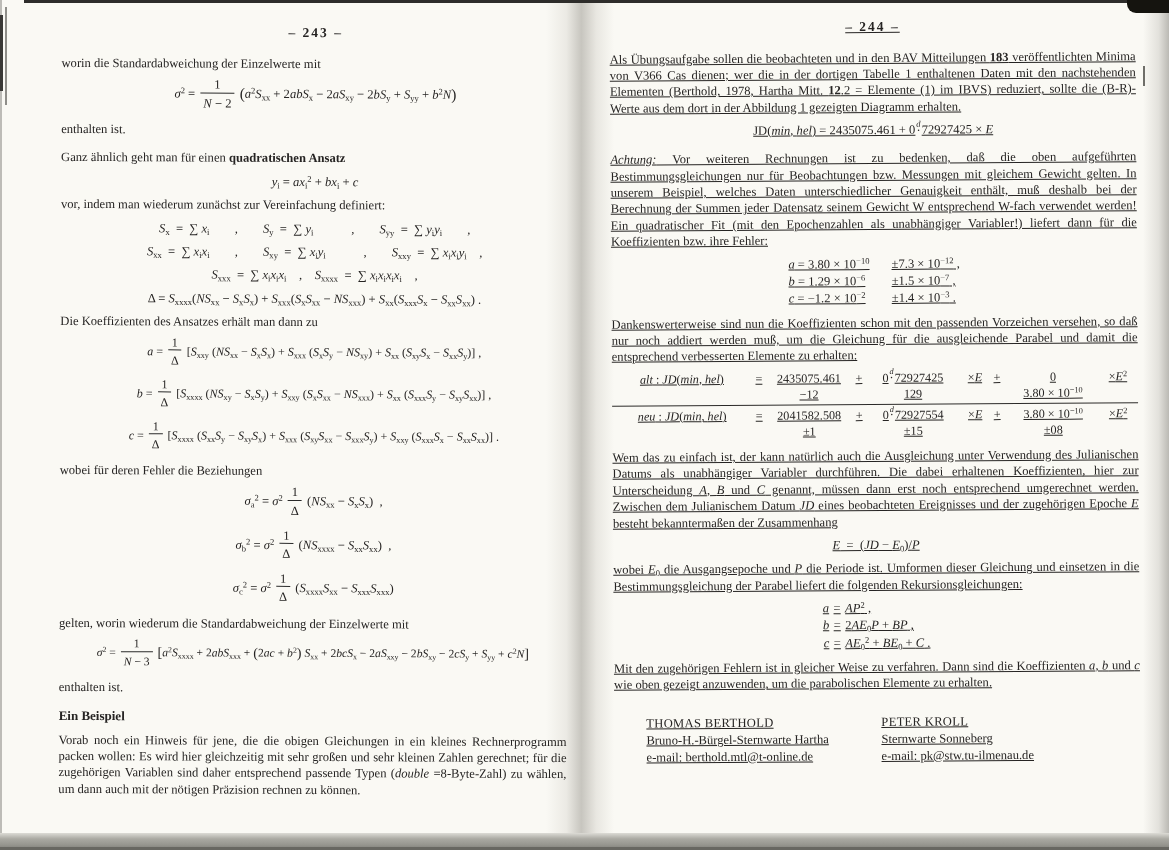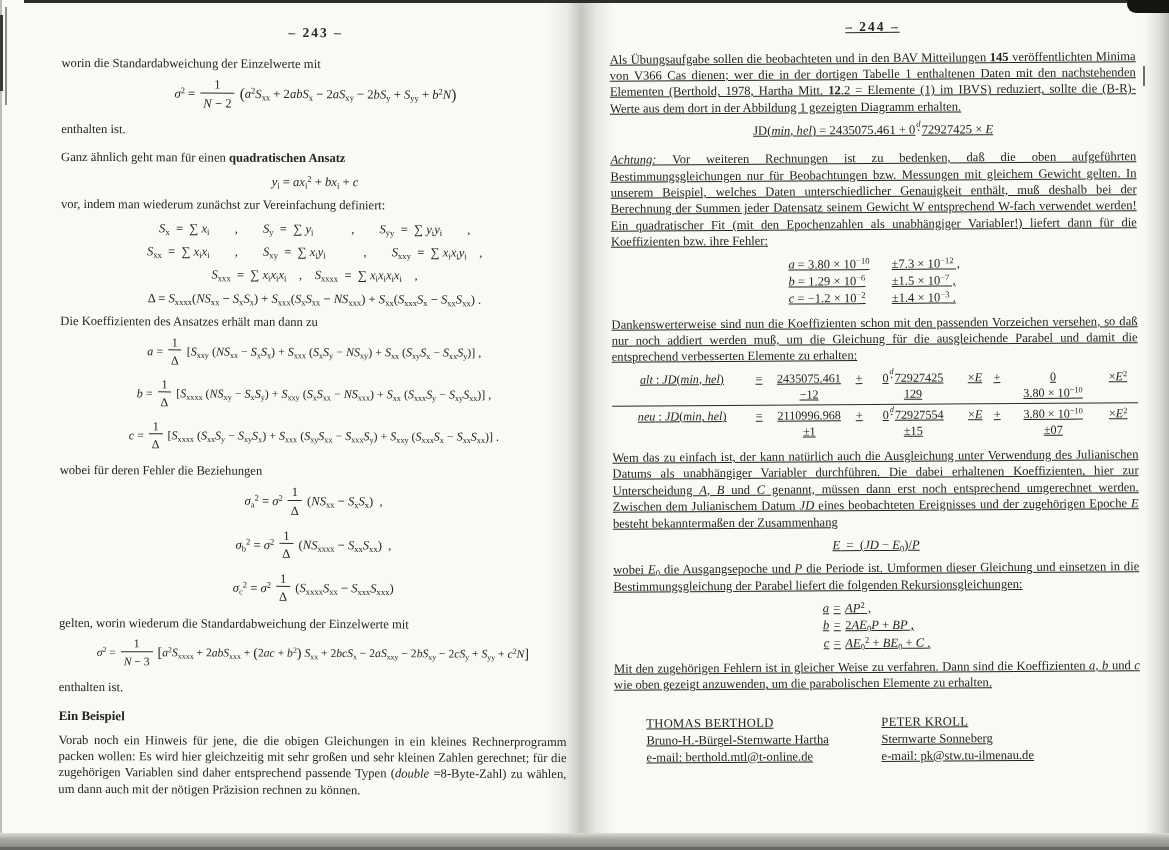--- a/index.html
+++ b/index.html
@@ -89,21 +89,21 @@
       <div class="eq eq-xs"><i>σ</i><sup>2</sup> = <span class="frac"><span class="fn">1</span><span class="fd"><i>N</i> − 3</span></span> <span class="bp">[</span><i>a</i><sup>2</sup><i>S</i><sub>xxxx</sub> + 2<i>abS</i><sub>xxx</sub> + <span class="bp">(</span>2<i>ac</i> + <i>b</i><sup>2</sup><span class="bp">)</span> <i>S</i><sub>xx</sub> + 2<i>bcS</i><sub>x</sub> − 2<i>aS</i><sub>xxy</sub> − 2<i>bS</i><sub>xy</sub> − 2<i>cS</i><sub>y</sub> + <i>S</i><sub>yy</sub> + <i>c</i><sup>2</sup><i>N</i><span class="bp">]</span></div>
       <p class="p">enthalten ist.</p>
       <div class="h2">Ein Beispiel</div>
       <p class="p">Vorab noch ein Hinweis für jene, die die obigen Gleichungen in ein kleines Rechnerprogramm packen wollen: Es wird hier gleichzeitig mit sehr großen und sehr kleinen Zahlen gerechnet; für die zugehörigen Variablen sind daher entsprechend passende Typen (<i>double</i> =8-Byte-Zahl) zu wählen, um dann auch mit der nötigen Präzision rechnen zu können.</p>
     </div>
   </div>
 
   <div class="page page-right">
     <div class="rot-r">
       <div class="pageno">–  244  –</div>
-      <p class="p">Als Übungsaufgabe sollen die beobachteten und in den BAV Mitteilungen <b>145</b> veröffentlichten Minima von V366 Cas dienen; wer die in der dortigen Tabelle 1 enthaltenen Daten mit den nachstehenden Elementen (Berthold, 1978, Hartha Mitt. <b>12</b>.2 = Elemente (1) im IBVS) reduziert, sollte die (B-R)-Werte aus dem dort in der Abbildung 1 gezeigten Diagramm erhalten.</p>
+      <p class="p">Als Übungsaufgabe sollen die beobachteten und in den BAV Mitteilungen <b>183</b> veröffentlichten Minima von V366 Cas dienen; wer die in der dortigen Tabelle 1 enthaltenen Daten mit den nachstehenden Elementen (Berthold, 1978, Hartha Mitt. <b>12</b>.2 = Elemente (1) im IBVS) reduziert, sollte die (B-R)-Werte aus dem dort in der Abbildung 1 gezeigten Diagramm erhalten.</p>
       <div class="eq">JD(<i>min</i>, <i>hel</i>) = 2435075.461 + 0<span class="dsup"><span>d</span><span>.</span></span>72927425 × <i>E</i></div>
       <p class="p mt"><i>Achtung:</i> Vor weiteren Rechnungen ist zu bedenken, daß die oben aufgeführten Bestimmungsgleichungen nur für Beobachtungen bzw. Messungen mit gleichem Gewicht gelten. In unserem Beispiel, welches Daten unterschiedlicher Genauigkeit enthält, muß deshalb bei der Berechnung der Summen jeder Datensatz seinem Gewicht W entsprechend W-fach verwendet werden! Ein quadratischer Fit (mit den Epochenzahlen als unabhängiger Variabler!) liefert dann für die Koeffizienten bzw. ihre Fehler:</p>
       <div class="fitgrid">
         <span><i>a</i> = 3.80 × 10<sup>−10</sup></span>
           <span>±7.3 × 10<sup>−12</sup> ,</span>
         <span><i>b</i> = 1.29 × 10<sup>−6</sup></span>
           <span>±1.5 × 10<sup>−7</sup> ,</span>
         <span><i>c</i> = −1.2 × 10<sup>−2</sup></span>
           <span>±1.4 × 10<sup>−3</sup> .</span>
       </div>
@@ -127,37 +127,37 @@
           <span></span>
           <span>129</span>
           <span></span>
             <span></span>
           <span>3.80 × 10<sup>−10</sup></span>
           <span></span>
         </div>
         <div class="ct-row">
           <span class="lab"><i>neu</i> : <i>JD</i>(<i>min</i>, <i>hel</i>)</span>
           <span>=</span>
-          <span>2110996.968</span>
+          <span>2041582.508</span>
           <span>+</span>
           <span>0<span class="dsup"><span>d</span><span>.</span></span>72927554</span>
           <span>×<i>E</i></span>
           <span>+</span>
           <span>3.80 × 10<sup>−10</sup></span>
           <span>×<i>E</i><sup>2</sup></span>
         </div>
         <div class="ct-row">
           <span></span>
             <span></span>
           <span>±1</span>
           <span></span>
           <span>±15</span>
           <span></span>
             <span></span>
-          <span>±07</span>
+          <span>±08</span>
           <span></span>
         </div>
       </div>
       <p class="p">Wem das zu einfach ist, der kann natürlich auch die Ausgleichung unter Verwendung des Julianischen Datums als unabhängiger Variabler durchführen. Die dabei erhaltenen Koeffizienten, hier zur Unterscheidung <i>A</i>, <i>B</i> und <i>C</i> genannt, müssen dann erst noch entsprechend umgerechnet werden. Zwischen dem Julianischem Datum <i>JD</i> eines beobachteten Ereignisses und der zugehörigen Epoche <i>E</i> besteht bekanntermaßen der Zusammenhang</p>
       <div class="eq"><i>E</i> &nbsp;=&nbsp; (<i>JD</i> − <i>E</i><sub>0</sub>)/<i>P</i></div>
       <p class="p">wobei <i>E</i><sub>0</sub> die Ausgangsepoche und <i>P</i> die Periode ist. Umformen dieser Gleichung und einsetzen in die Bestimmungsgleichung der Parabel liefert die folgenden Rekursionsgleichungen:</p>
       <div class="recgrid">
         <span class="rl"><i>a</i></span>
           <span class="req">=</span>
           <span class="rr"><i>AP</i><sup>2</sup> ,</span>

